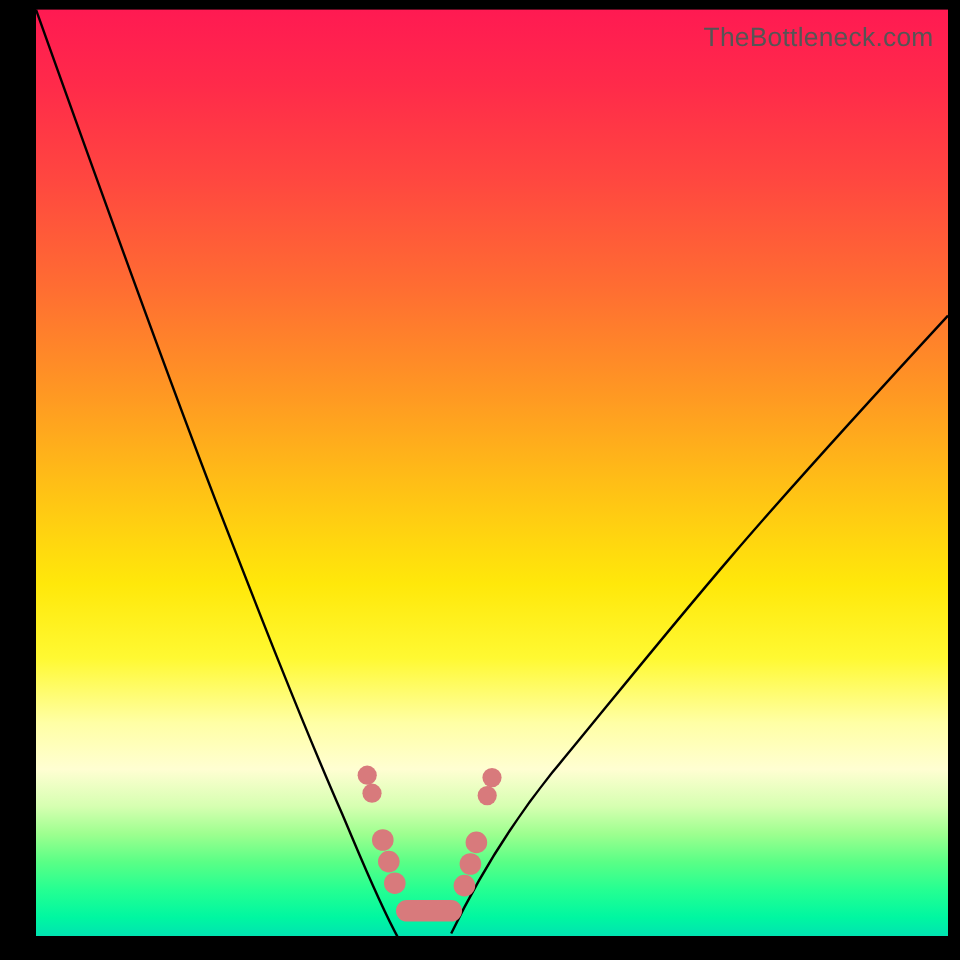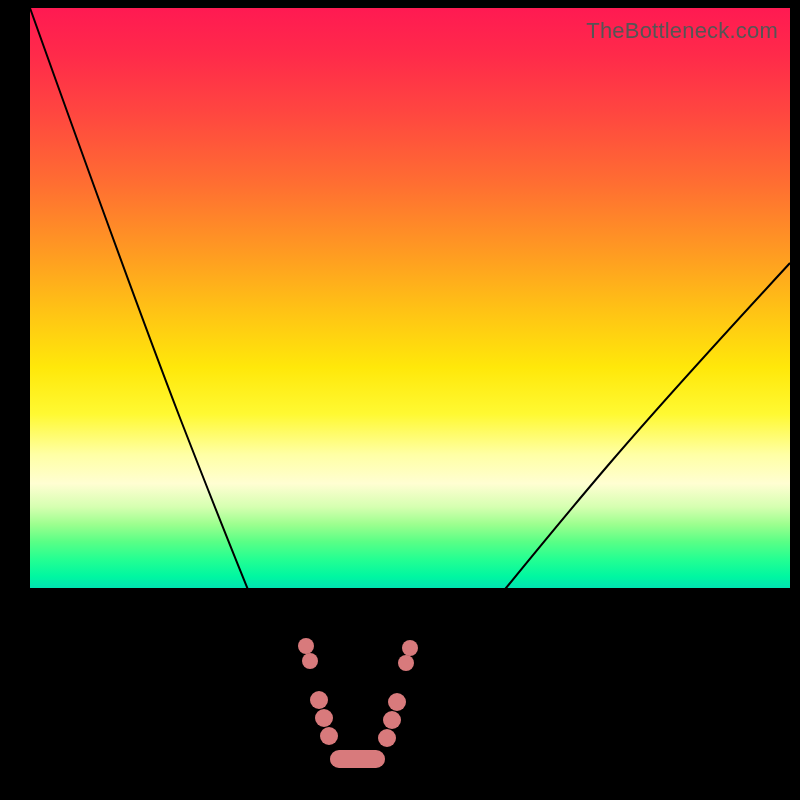--- a/index.html
+++ b/index.html
@@ -9,21 +9,21 @@
     height: 800px;
     background: #000;
     overflow: hidden;
     font-family: Arial, Helvetica, sans-serif;
   }
   .frame {
     position: absolute;
     left: 30px;
     top: 8px;
     width: 760px;
-    height: 580px;
+    height: 772px;
     background: linear-gradient(to bottom,
       #ff1a52 0%,
       #ff2a4a 8%,
       #ff4640 18%,
       #ff6d32 30%,
       #ff9a22 42%,
       #ffc215 52%,
       #ffe80a 62%,
       #fff932 70%,
       #ffffa5 77%,

